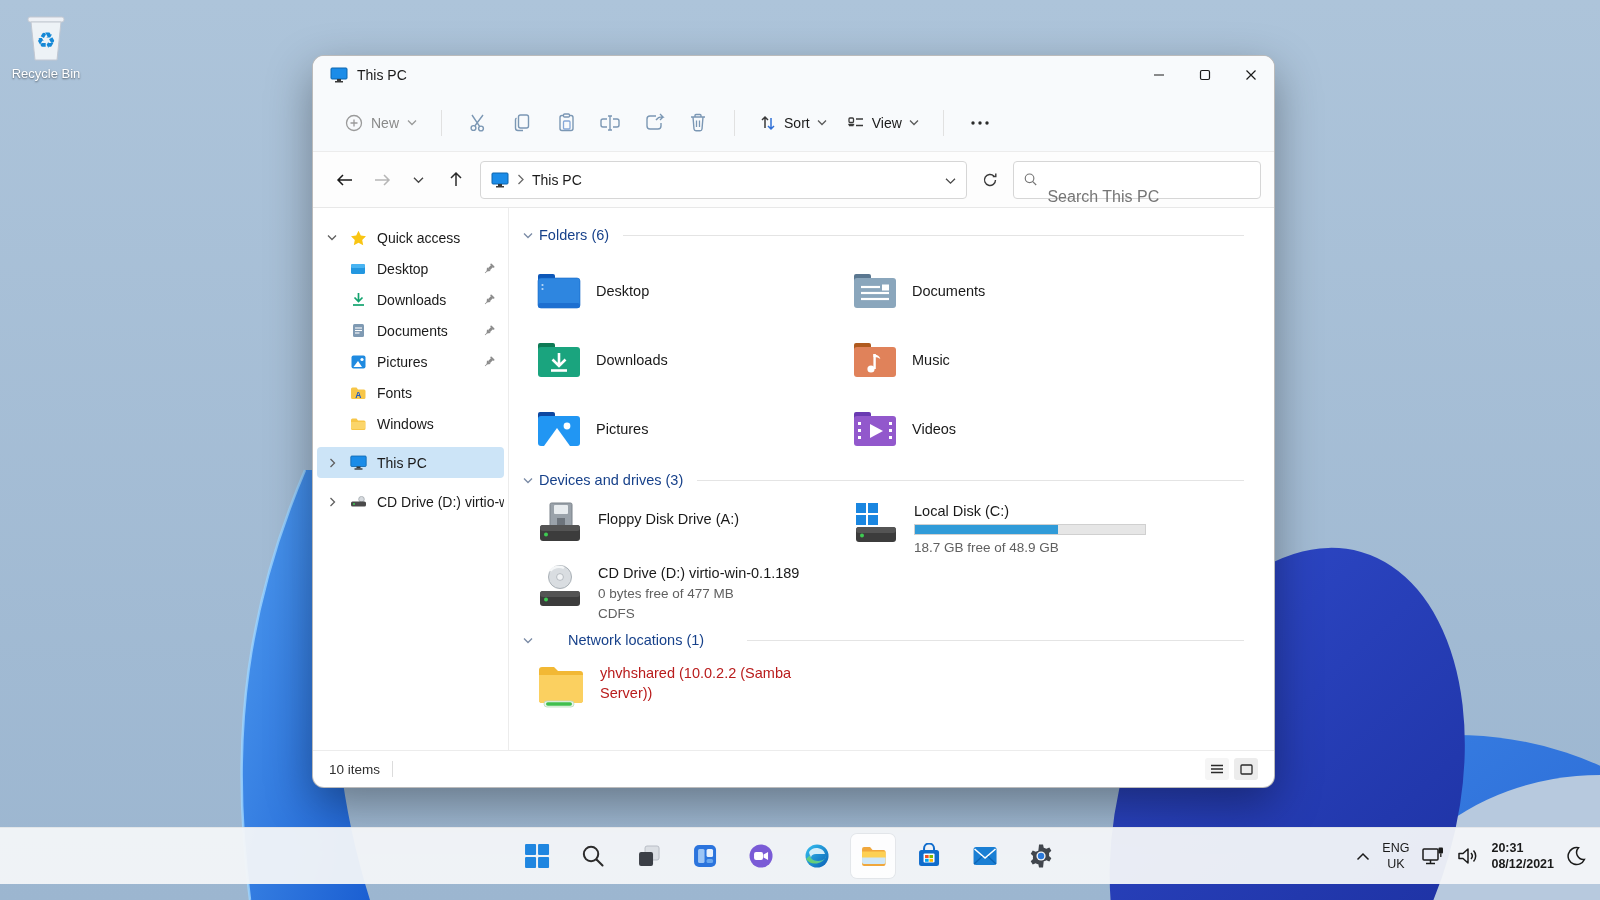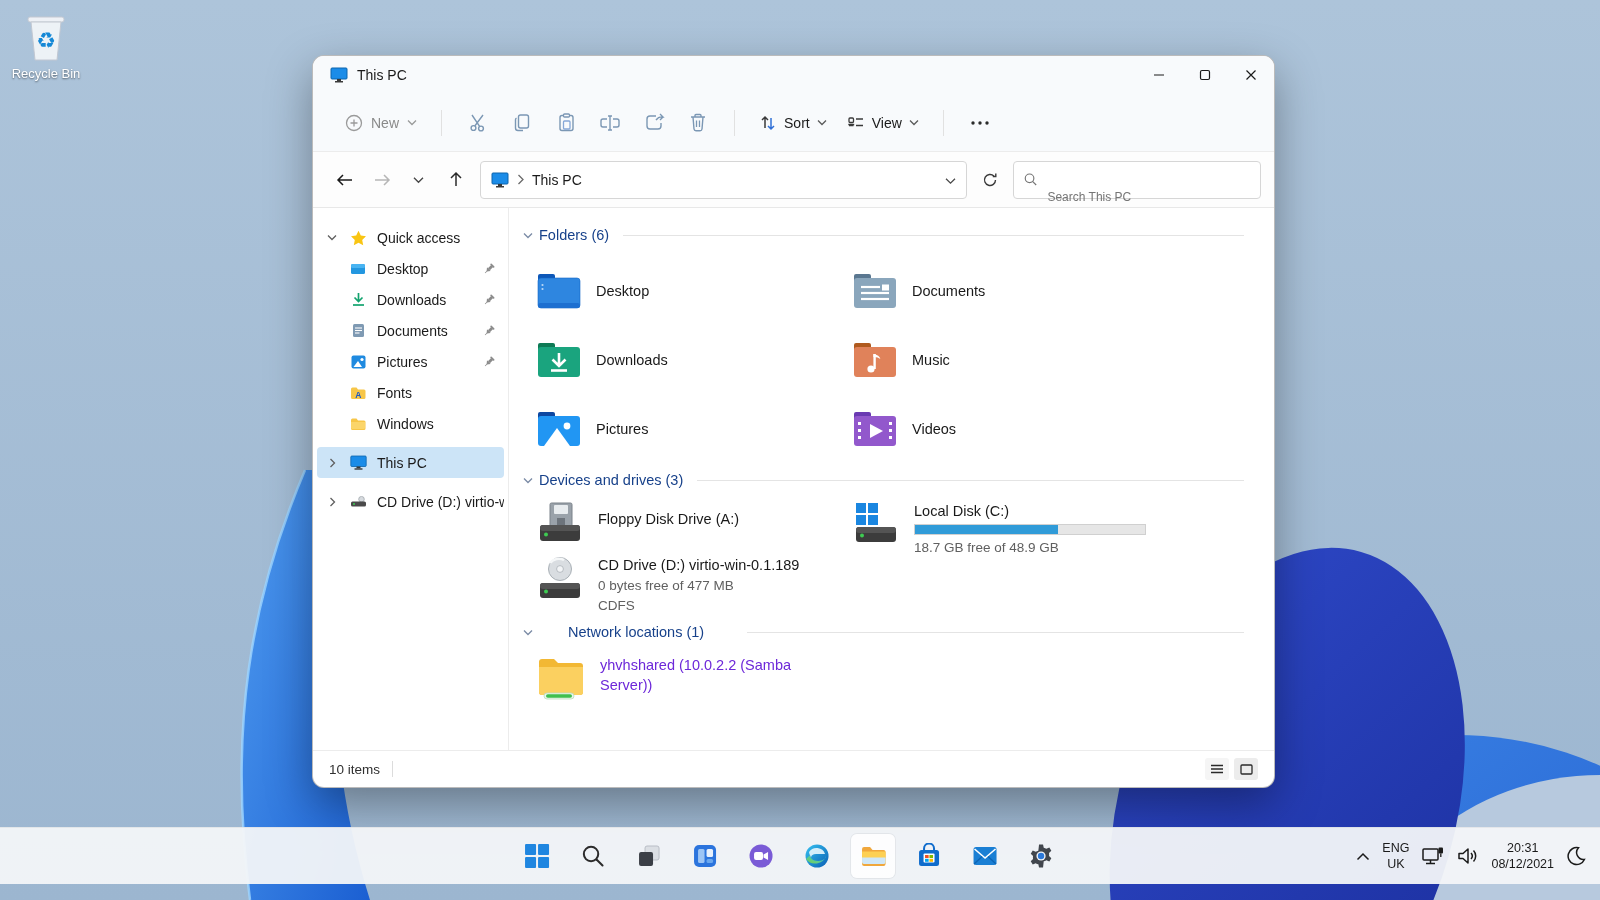--- a/index.html
+++ b/index.html
@@ -33,21 +33,21 @@
   .tool-icon-btn { width:44px; height:36px; display:flex; align-items:center; justify-content:center; border-radius:4px; }
   .tool-drop { display:flex; align-items:center; gap:7px; padding:6px 10px; border-radius:4px; font-size:14px; color:#1a1a1a; }
 
   .addressrow { height:56px; background:#fdfdfd; display:flex; align-items:center; padding:0 13px; flex:0 0 auto; border-bottom:1px solid #e8e8e8; }
   .nav-btn { width:37px; height:34px; display:flex; align-items:center; justify-content:center; border-radius:4px; }
   .address-box { flex:1; height:38px; margin-left:6px; border:1px solid #d6d6d6; border-radius:4px; background:#fff; display:flex; align-items:center; padding:0 10px; }
   .address-crumb { display:flex; align-items:center; gap:8px; font-size:14px; color:#1a1a1a; }
   .address-box .chev-right-slot { margin-left:auto; }
   .refresh-btn { width:38px; height:34px; display:flex; align-items:center; justify-content:center; margin:0 4px; border-radius:4px; }
   .search-box { width:248px; height:38px; border:1px solid #d6d6d6; border-radius:4px; background:#fff; display:flex; align-items:center; padding:0 10px; gap:10px; }
-  .search-box input { border:none; outline:none; width:100%; font-size:12px; color:#ef4444; font-family:"Liberation Sans",sans-serif; background:transparent;margin-top:34px; }
+  .search-box input { border:none; outline:none; width:100%; font-size:16px; color:#ef4444; font-family:"Liberation Sans",sans-serif; background:transparent;margin-top:34px; }
   .search-box input::placeholder { color:#757575; }
 
   .content { flex:1; display:flex; min-height:0; }
 
   
   .sidebar { width:196px; flex:0 0 auto; padding-top:14px; border-right:1px solid #ececec; overflow:hidden; }
   .side-item { height:31px; display:flex; align-items:center; position:relative; margin:0 4px; border-radius:4px; font-size:14px; color:#1a1a1a; }
   .side-item .chev { width:30px; display:flex; justify-content:center; flex:0 0 auto; }
   .side-item .s-icon { width:22px; display:flex; justify-content:center; flex:0 0 auto; margin-right:8px; }
   .side-item.child { padding-left:30px; }
@@ -67,38 +67,38 @@
   .tile-label { font-size:14.5px; color:#191919; }
 
   .drive-tile { display:flex; align-items:flex-start; gap:14px; }
   .drive-info { display:flex; flex-direction:column; gap:5px; padding-top:2px; }
   .drive-name { font-size:14.5px; color:#191919; }
   .drive-sub { font-size:13.5px; color:#606060; }
   .disk-bar { width:232px; height:11px; background:#e6e6e6; border:1px solid #d0d0d0; }
   .disk-bar-fill { height:100%; background:#309bd8; }
 
   .net-tile { display:flex; align-items:flex-start; gap:14px; margin:12px 0 0 13px; }
-  .net-name { font-size:14.5px; color:#6d28d9; max-width:196px; line-height:1.4; }
+  .net-name { font-size:14.5px; color:#b91c1c; max-width:196px; line-height:1.4; }
 
   
   .statusbar { height:37px; flex:0 0 auto; display:flex; align-items:center; padding:0 16px; border-top:1px solid #ececec;justify-content:center; }
   .status-count { font-size:13.5px; color:#303030; }
   .status-sep { width:1px; height:16px; background:#dcdcdc; margin-left:12px; }
   .status-views { margin-left:auto; display:flex; gap:5px; }
   .sv-btn { width:24px; height:22px; display:flex; align-items:center; justify-content:center; border-radius:3px; background:#f5f5f5; }
   .sv-btn.active { background:#ececec; }
 
   
   .taskbar { position:absolute; left:0; right:0; bottom:16px; height:57px; background:rgba(243,245,248,.95); border-top:1px solid rgba(0,0,0,.05); }
   .tb-center { position:absolute; left:50%; top:0; height:100%; transform:translateX(-52%); display:flex; align-items:center; gap:12px; }
   .tb-btn { width:44px; height:44px; border-radius:6px; display:flex; align-items:center; justify-content:center; }
   .tb-btn.active { background:rgba(255,255,255,.85); box-shadow:0 0 0 1px rgba(0,0,0,.05); }
   .tray { position:absolute; right:0; top:0; height:100%; display:flex; align-items:center; gap:12px; padding-right:14px; }
   .tray-text { font-size:12.5px; color:#1a1a1a; line-height:1.3; text-align:center; }
-  .tray-clock { font-size:12.5px; color:#1a1a1a; line-height:1.3; text-align:center; }
+  .tray-clock { font-size:12.5px; color:#1a1a1a; line-height:1.3; text-align:left;font-weight:bold; }
   .tray-btn { display:flex; align-items:center; justify-content:center; }
 </style>
 </head>
 <body>
 
 <div class="desktop">
 
   <svg id="wallpaper" width="1600" height="900" viewBox="0 0 1600 900">
     <defs>
       <linearGradient id="gSky" x1="0" y1="0" x2="0" y2="1">
@@ -533,21 +533,21 @@
         </div>
 
         <div class="section-header" style="margin-top:6px;">
           <svg width="10" height="7" viewBox="0 0 10 7">
               <path d="M1 1.5 L5 5.5 L9 1.5" fill="none" stroke="#7a8aa5" stroke-width="1.3"></path>
             </svg>
           <span class="section-title">Devices and drives (3)</span>
           <span class="section-rule"></span>
         </div>
 
-        <div class="grid2" style="grid-auto-rows:auto; row-gap:0;">
+        <div class="grid2" style="grid-auto-rows:auto; row-gap:8px;">
           <div class="drive-tile">
             <svg width="48" height="44" viewBox="0 0 48 44">
               <rect x="14" y="2" width="22" height="24" rx="1.5" fill="#9aa2aa" stroke="#7b828a" stroke-width="1"></rect>
               <rect x="18" y="4" width="14" height="9" rx="1" fill="#e8ecef"></rect>
               <rect x="21" y="17" width="8" height="9" fill="#6d747c"></rect>
               <rect x="4" y="24" width="40" height="16" rx="3" fill="#3c3c3c"></rect>
               <rect x="4" y="24" width="40" height="6" rx="3" fill="#545454"></rect>
               <circle cx="10" cy="33.5" r="2" fill="#3ecb52"></circle>
             </svg>
             <div class="drive-info">

